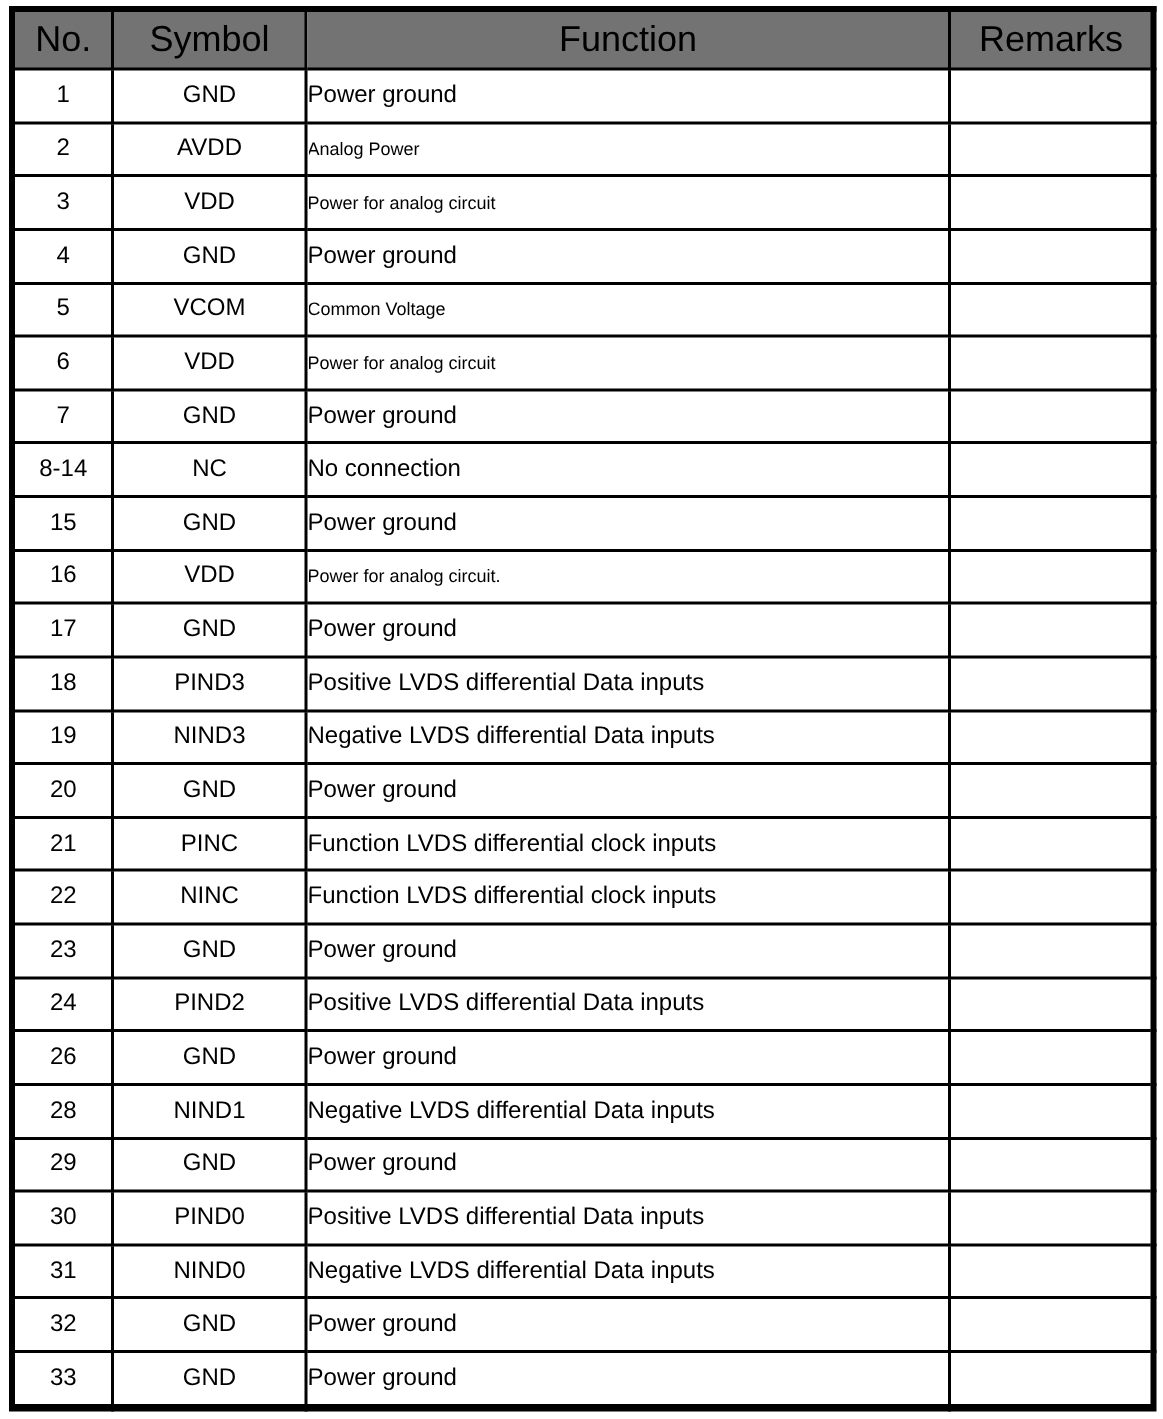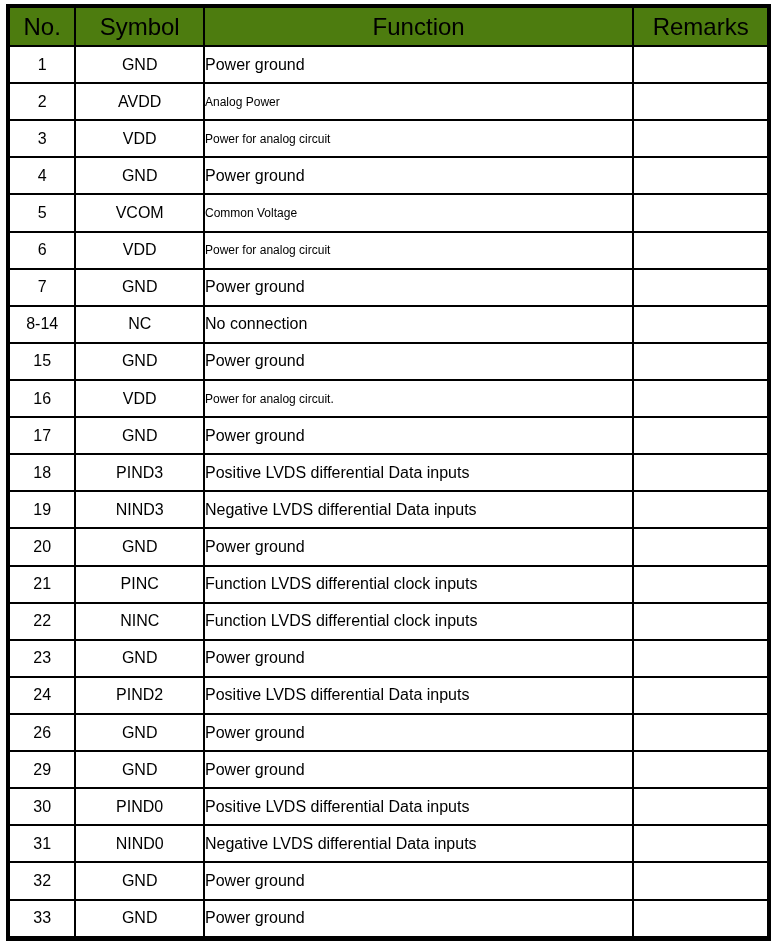--- a/index.html
+++ b/index.html
@@ -28,39 +28,40 @@
     background: #ffffff;
   }
   table.pin-table th,
   table.pin-table td {
     border: 2px solid #000000;
     padding: 0;
     overflow: hidden;
     white-space: nowrap;
   }
   table.pin-table th {
-    background: #4d7c0f;
+    background: #737373;
     font-weight: 400;
     font-size: 24px;
     height: 37px;
     text-align: center;
     vertical-align: middle;
   }
   table.pin-table td {
     font-size: 16px;
     height: 31px;
     vertical-align: middle;
     background: #ffffff;
   }
   td.col-no, td.col-symbol {
     text-align: center;
   }
   td.col-function {
     text-align: left;
     padding-left: 8px;
+    border-radius: 15px;
   }
   td.col-function.small {
     font-size: 12px;
   }
   td.col-remarks {
     text-align: left;
   }
   col.c-no      { width: 67px;  }
   col.c-symbol  { width: 128px; }
   col.c-function{ width: 427px; }
@@ -193,20 +194,26 @@
         <td class="col-function">Positive LVDS differential Data inputs</td>
         <td class="col-remarks"></td>
       </tr>
       <tr>
         <td class="col-no">26</td>
         <td class="col-symbol">GND</td>
         <td class="col-function">Power ground</td>
         <td class="col-remarks"></td>
       </tr>
       <tr>
+        <td class="col-no">28</td>
+        <td class="col-symbol">NIND1</td>
+        <td class="col-function">Negative LVDS differential Data inputs</td>
+        <td class="col-remarks"></td>
+      </tr>
+      <tr>
         <td class="col-no">29</td>
         <td class="col-symbol">GND</td>
         <td class="col-function">Power ground</td>
         <td class="col-remarks"></td>
       </tr>
       <tr>
         <td class="col-no">30</td>
         <td class="col-symbol">PIND0</td>
         <td class="col-function">Positive LVDS differential Data inputs</td>
         <td class="col-remarks"></td>

